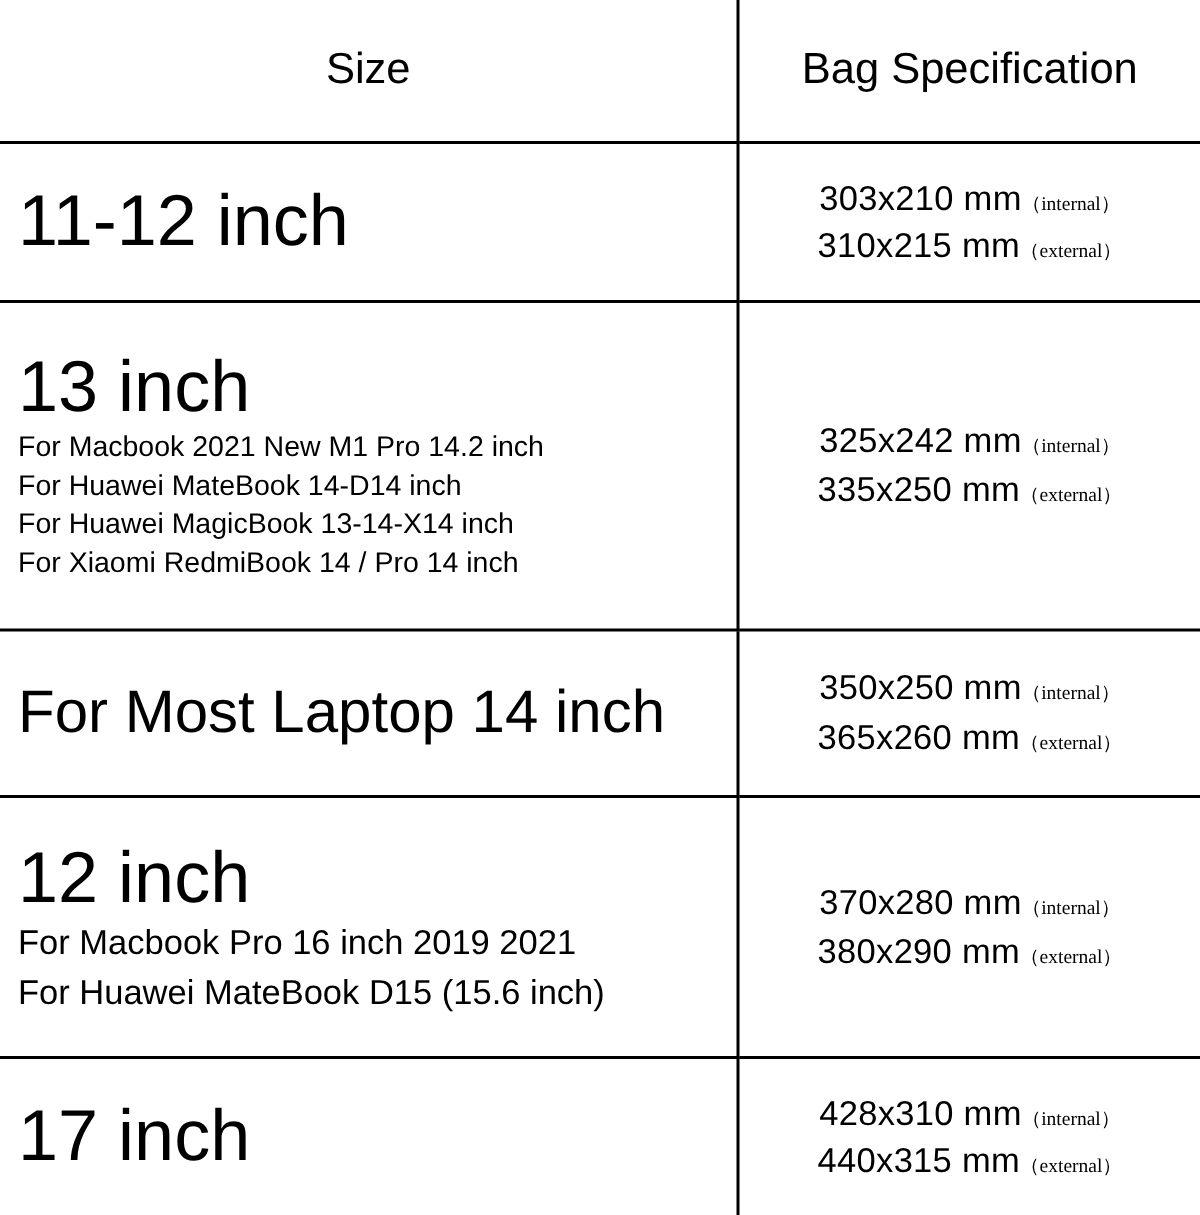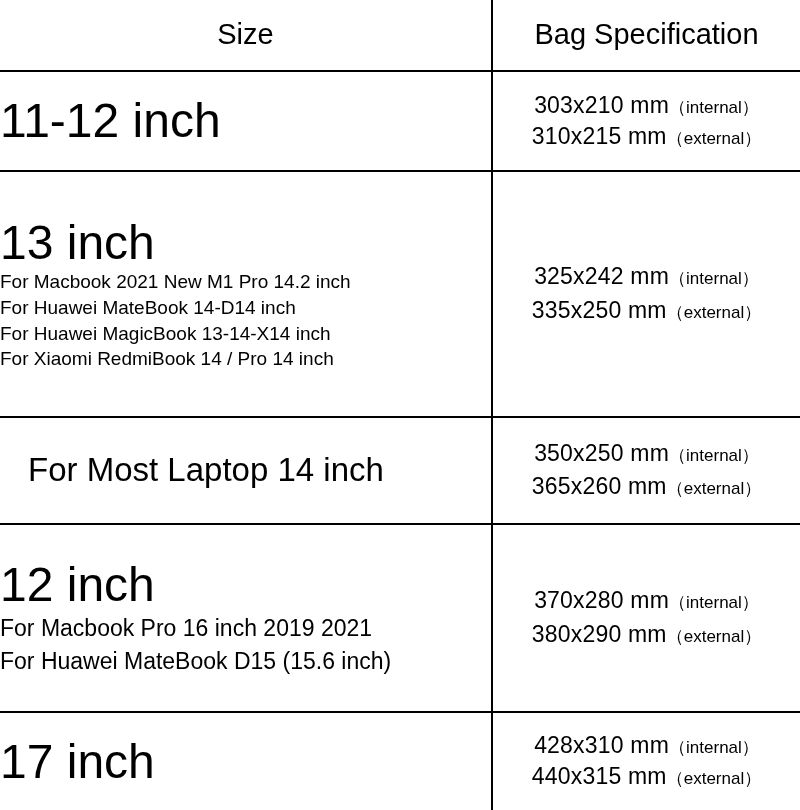--- a/index.html
+++ b/index.html
@@ -15,21 +15,21 @@
     overflow: hidden;
   }
   .spec-table {
     width: 800px;
     height: 810px;
     border-collapse: collapse;
     table-layout: fixed;
   }
   .spec-table td, .spec-table th {
     border: 2px solid #000000;
-    padding: 0;
+    padding: 12px;
     vertical-align: middle;
   }
   .spec-table tr > *:first-child {
     border-left: none;
   }
   .spec-table tr > *:last-child {
     border-right: none;
   }
   .spec-table tr:first-child > * {
     border-top: none;
@@ -51,22 +51,21 @@
 
   .size-cell {
     padding: 4px 10px 4px 10px;
   }
   .size-title {
     font-size: 48px;
     line-height: 1.12;
     white-space: nowrap;
   }
   .size-title.small {
-    font-size: 33px;
-    margin-left: 28px;
+    font-size: 40px;
   }
   .size-sub {
     font-size: 19px;
     line-height: 1.35;
     white-space: nowrap;
   }
   .size-sub.big {
     font-size: 23px;
     line-height: 1.42;
   }
@@ -78,21 +77,22 @@
   .spec-cell {
     text-align: center;
     padding: 4px 6px;
   }
   .spec-line {
     font-size: 23px;
     line-height: 1.45;
     white-space: nowrap;
   }
   .spec-line .paren {
-    font-size: 17px;
+    font-size: 13px;
+    font-family: Liberation Serif, serif;
   }
   .spec-line .dim {
     letter-spacing: 0.2px;
   }
   .r11 .spec-line, .r17 .spec-line { line-height: 1.35; }
 </style>
 </head>
 <body>
 
 <table class="spec-table">

